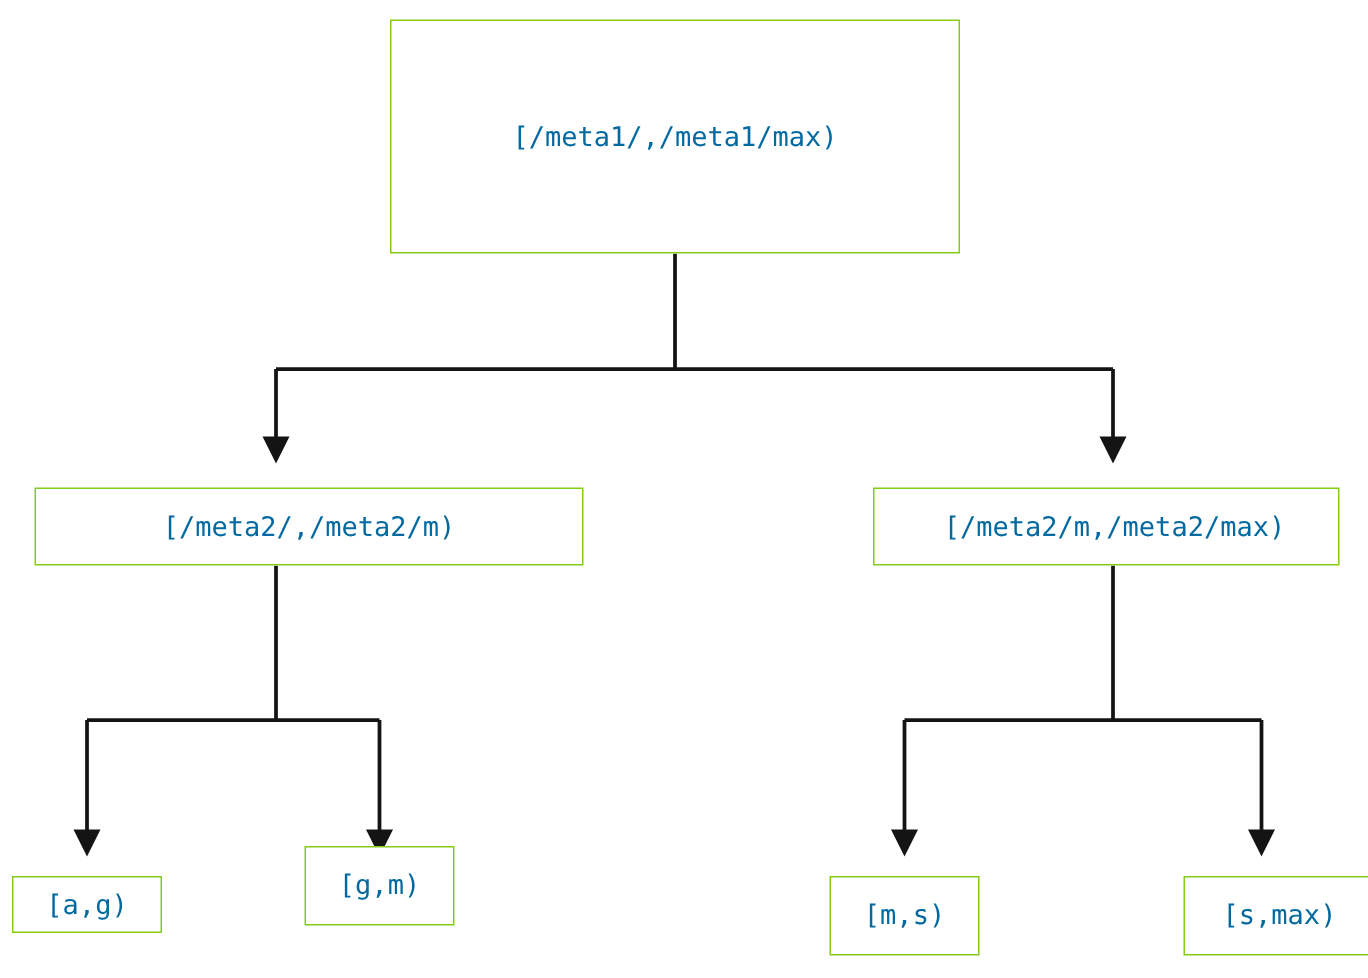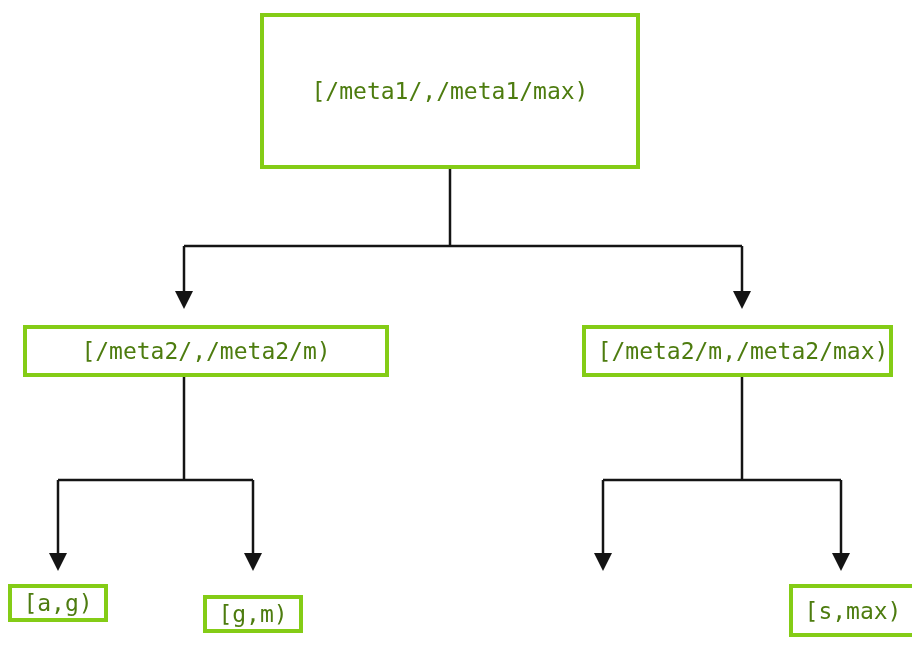--- a/index.html
+++ b/index.html
@@ -17,36 +17,36 @@
   .connectors {
     position: absolute;
     left: 0;
     top: 0;
     width: 912px;
     height: 652px;
   }
   .node {
     position: absolute;
     box-sizing: border-box;
-    border: 4px solid #84cc16;
+    border: 1px solid #84cc16;
     background: #ffffff;
     display: flex;
     align-items: center;
     justify-content: center;
     font-family: "DejaVu Sans Mono", "Liberation Mono", monospace;
-    font-size: 23px;
+    font-size: 18px;
     font-weight: 500;
-    color: #4d7c0f;
+    color: #0369a1;
     white-space: nowrap;
   }
   #node-root  { left: 260px; top: 13px;  width: 380px; height: 156px; }
   #node-m2l   { left: 23px;  top: 325px; width: 366px; height: 52px;  }
   #node-m2r   { left: 582px; top: 325px; width: 311px; height: 52px; padding-left: 11px;  }
   #leaf-ag    { left: 8px;   top: 584px; width: 100px; height: 38px;  }
-  #leaf-gm    { left: 203px; top: 595px; width: 100px; height: 38px;  }
+  #leaf-gm    { left: 203px; top: 564px; width: 100px; height: 53px;  }
   #leaf-ms    { left: 553px; top: 584px; width: 100px; height: 53px;  }
   #leaf-smax  { left: 777px; top: 584px; width: 128px; height: 53px; margin-left: 12px;  }
 </style>
 </head>
 <body>
 
 <div class="stage">
 
   <svg class="connectors" viewBox="0 0 912 652" xmlns="http://www.w3.org/2000/svg">
 
@@ -75,16 +75,17 @@
   <div class="node" id="node-root">[/meta1/,/meta1/max)</div>
 
   <div class="node" id="node-m2l">[/meta2/,/meta2/m)</div>
 
   <div class="node" id="node-m2r">[/meta2/m,/meta2/max)</div>
 
   <div class="node" id="leaf-ag">[a,g)</div>
 
   <div class="node" id="leaf-gm">[g,m)</div>
 
+  <div class="node" id="leaf-ms">[m,s)</div>
 
   <div class="node" id="leaf-smax">[s,max)</div>
 
 </div>
 
 </body></html>

